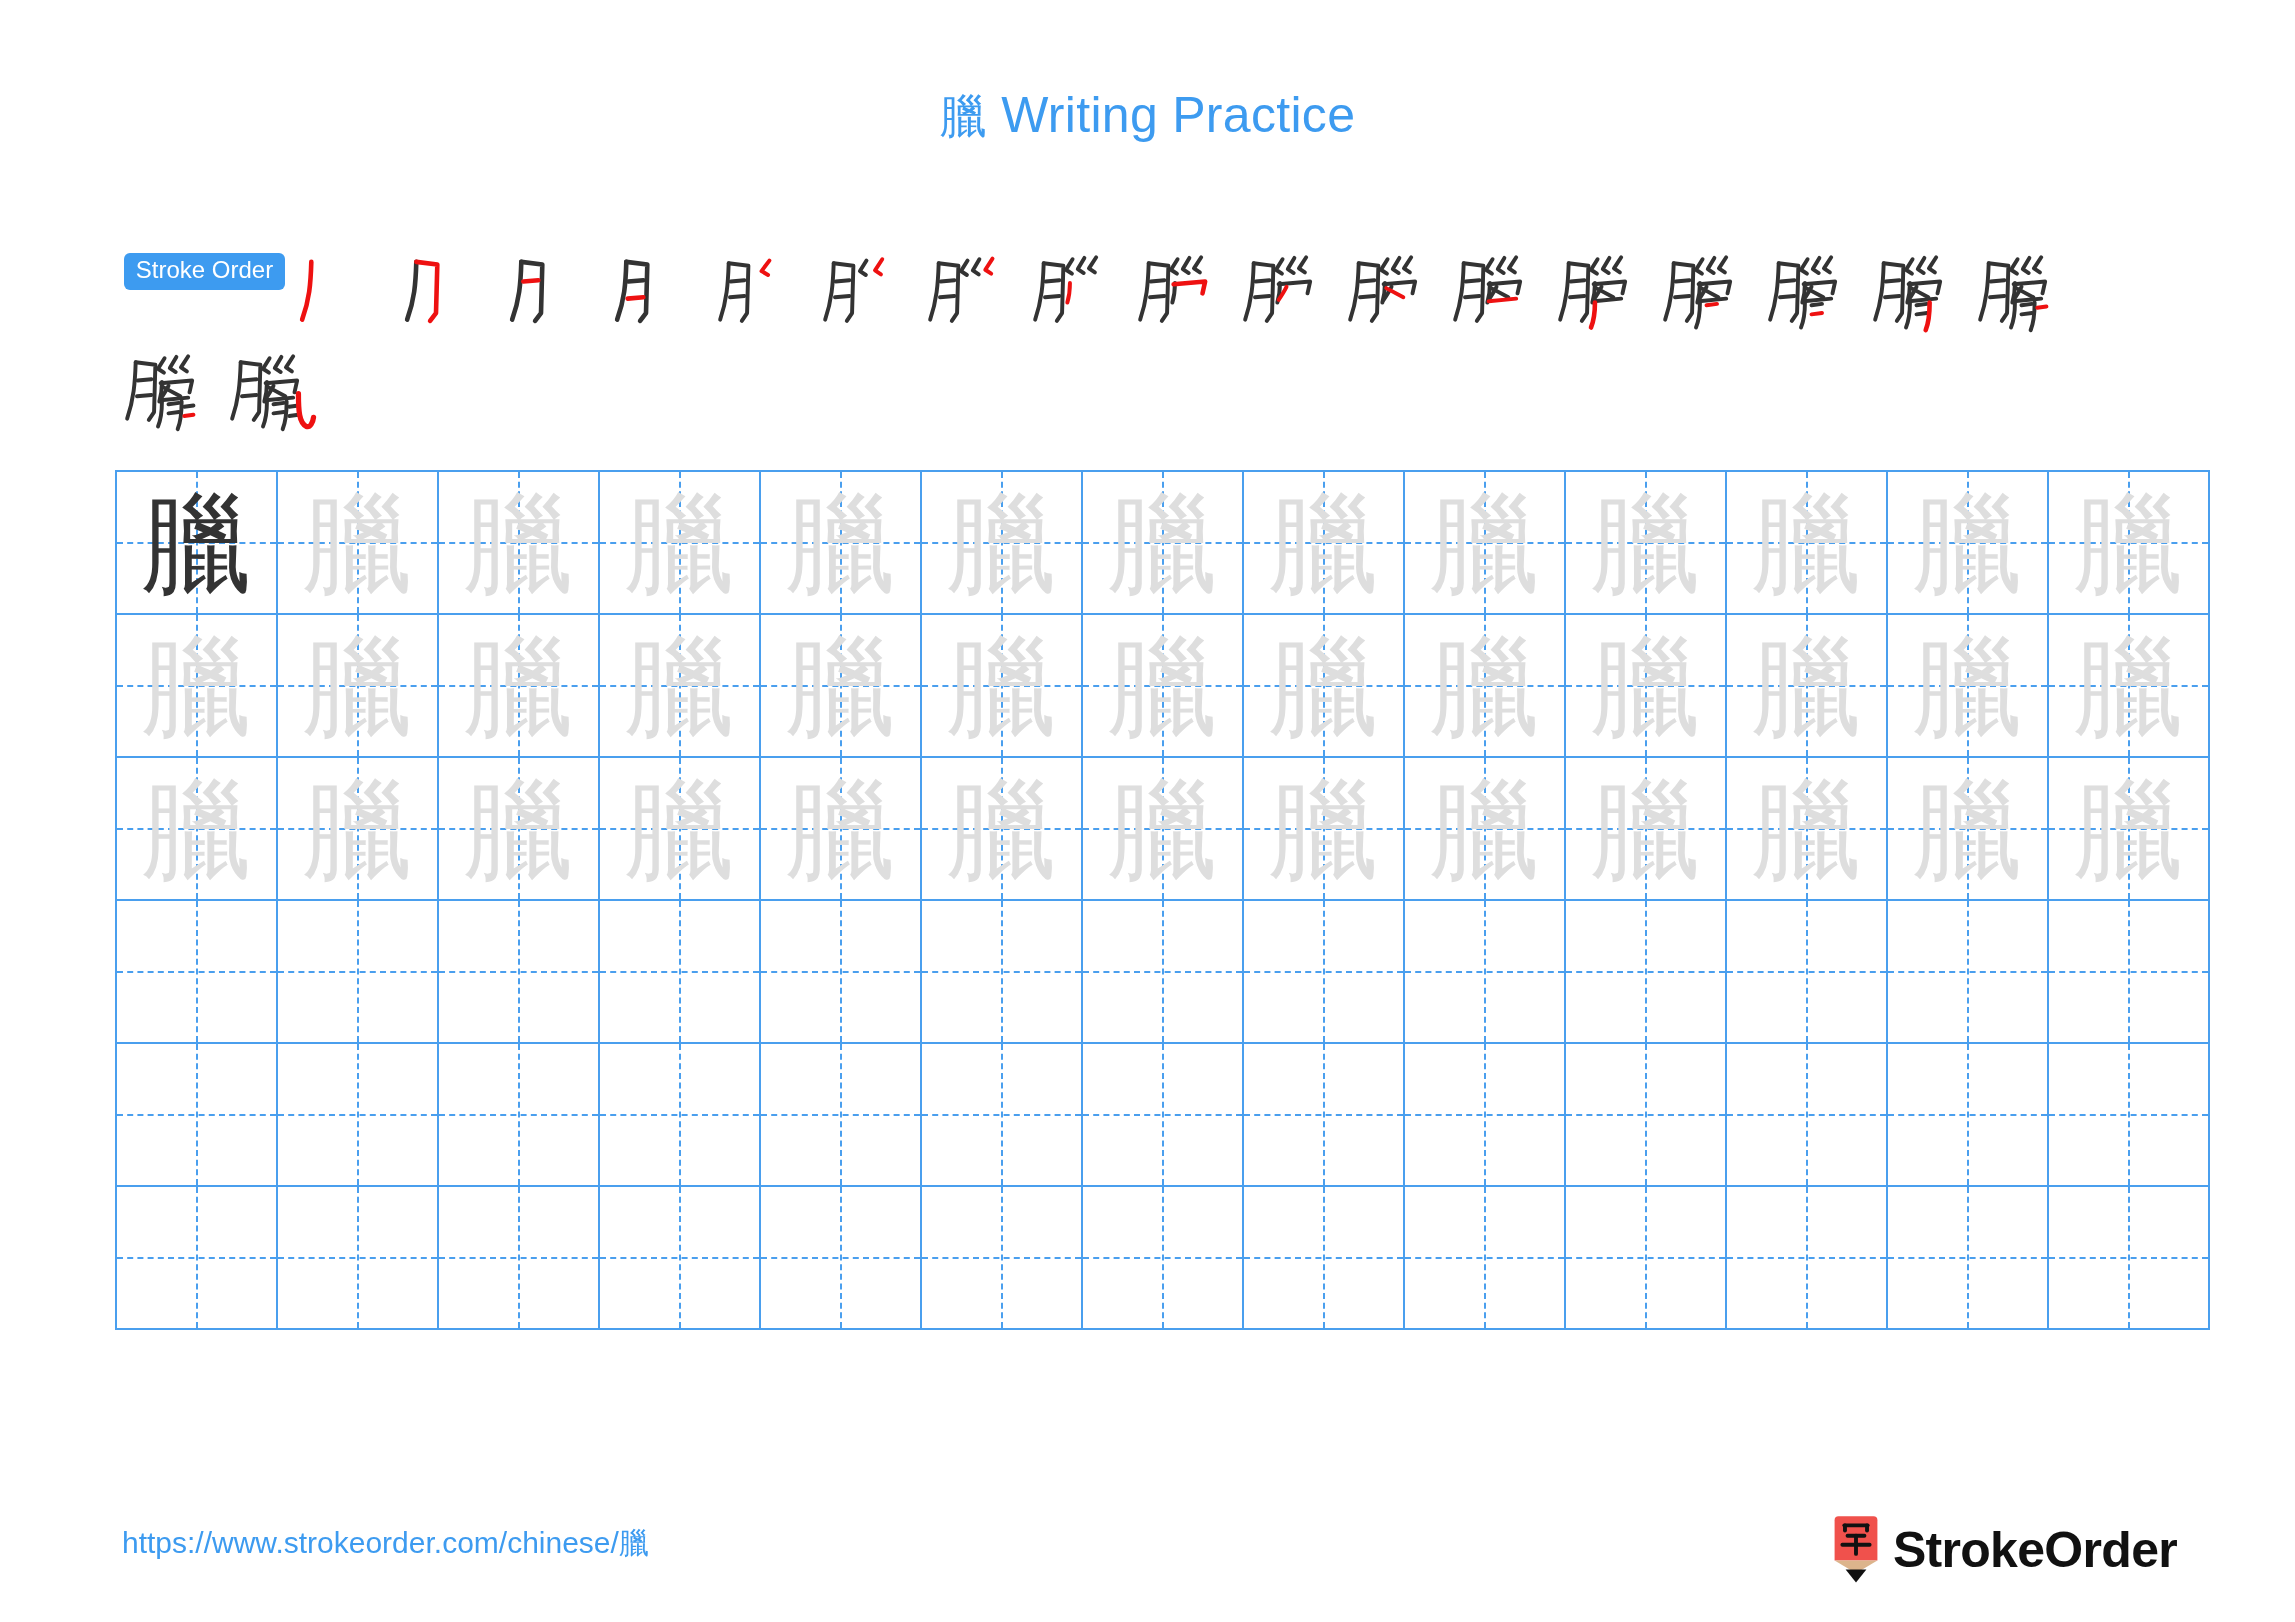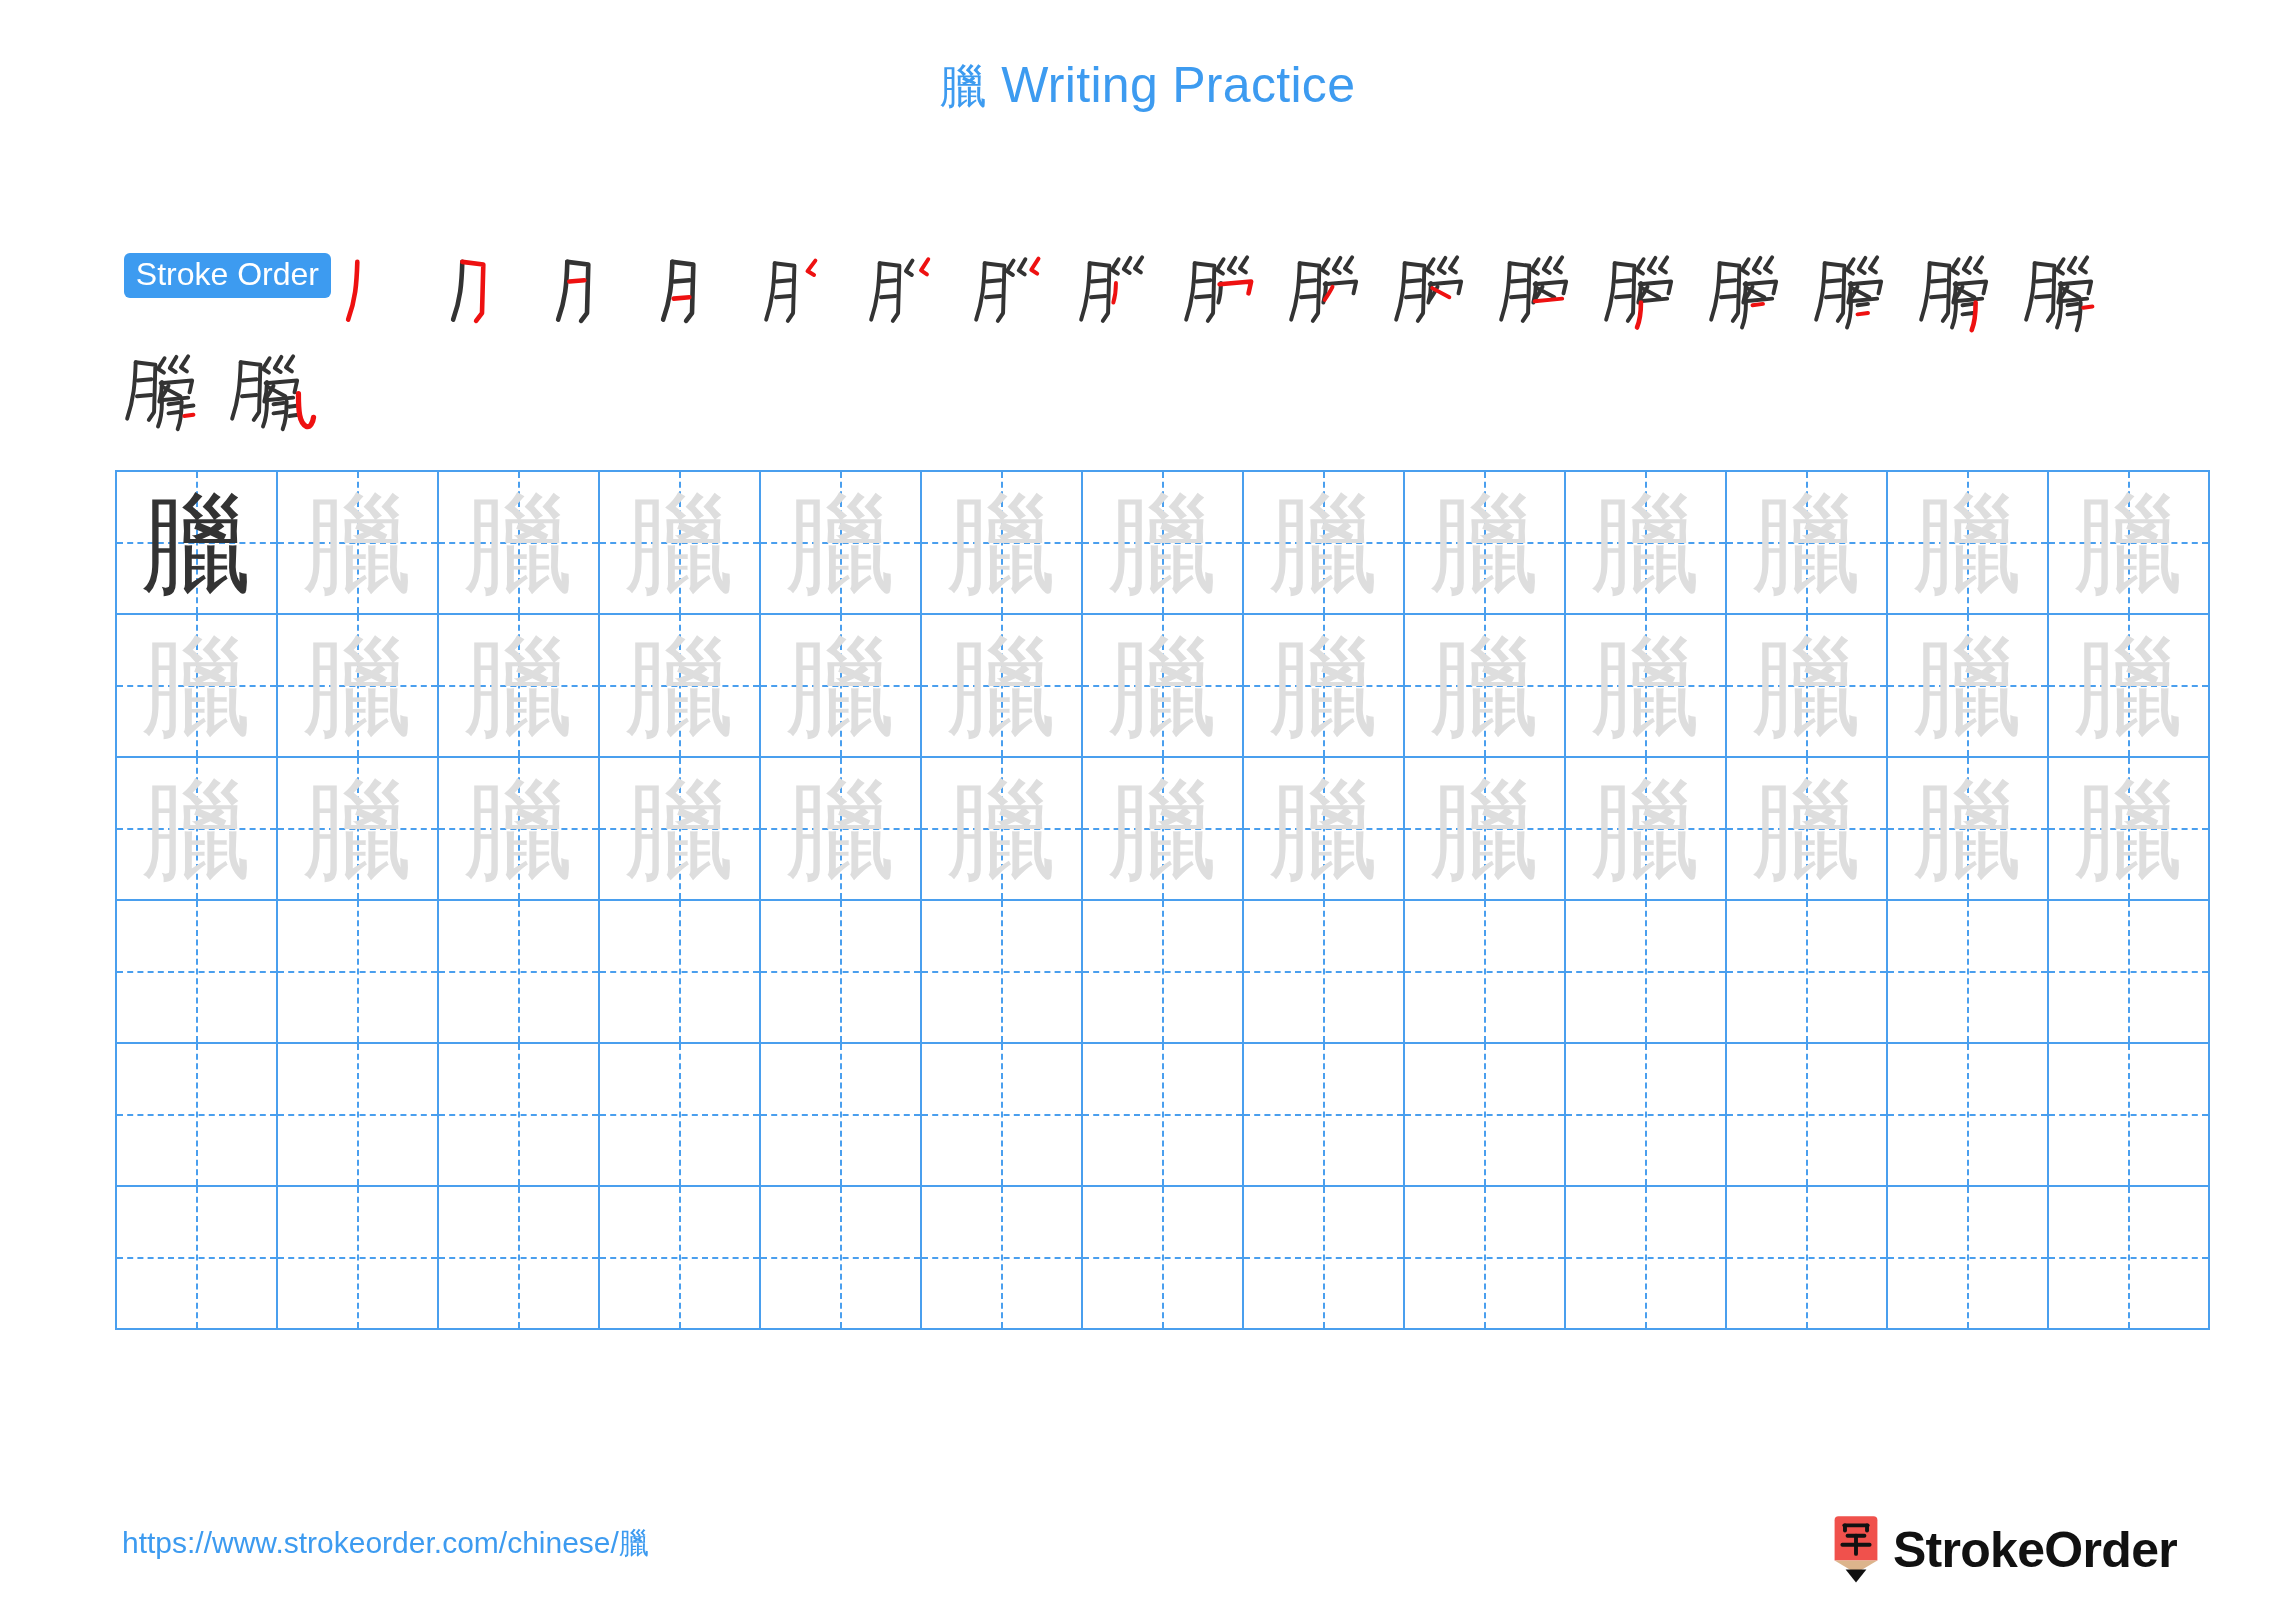--- a/index.html
+++ b/index.html
@@ -11,21 +11,21 @@
     position:relative;
   }
 
   
   .title {
     text-align:center;
     font-size:50px;
     font-weight:400;
     color:#3d9bf0;
     letter-spacing:0.3px;
-    padding-top:60px;
+    padding-top:90px;
     line-height:1;
     white-space:nowrap;
   }
   .title .t-char {
     font-family:"DejaVu Sans", sans-serif;
     font-size:47px;
   }
 
   
   .stroke-section {
@@ -36,21 +36,21 @@
   }
   .stroke-row {
     display:flex;
     align-items:flex-start;
     height:98px;
   }
   .badge {
     display:inline-block;
     background:#3d9bf0;
     color:#ffffff;
-    font-size:32px;
+    font-size:24px;
     font-weight:400;
     padding:5.2px 11.8px 7.9px 11.8px;
     border-radius:5.9px;
     line-height:1;
     white-space:nowrap;
     margin-top:2.6px;
     margin-right:3.9px;
     flex:0 0 auto;
   }
   .stroke-cell {

